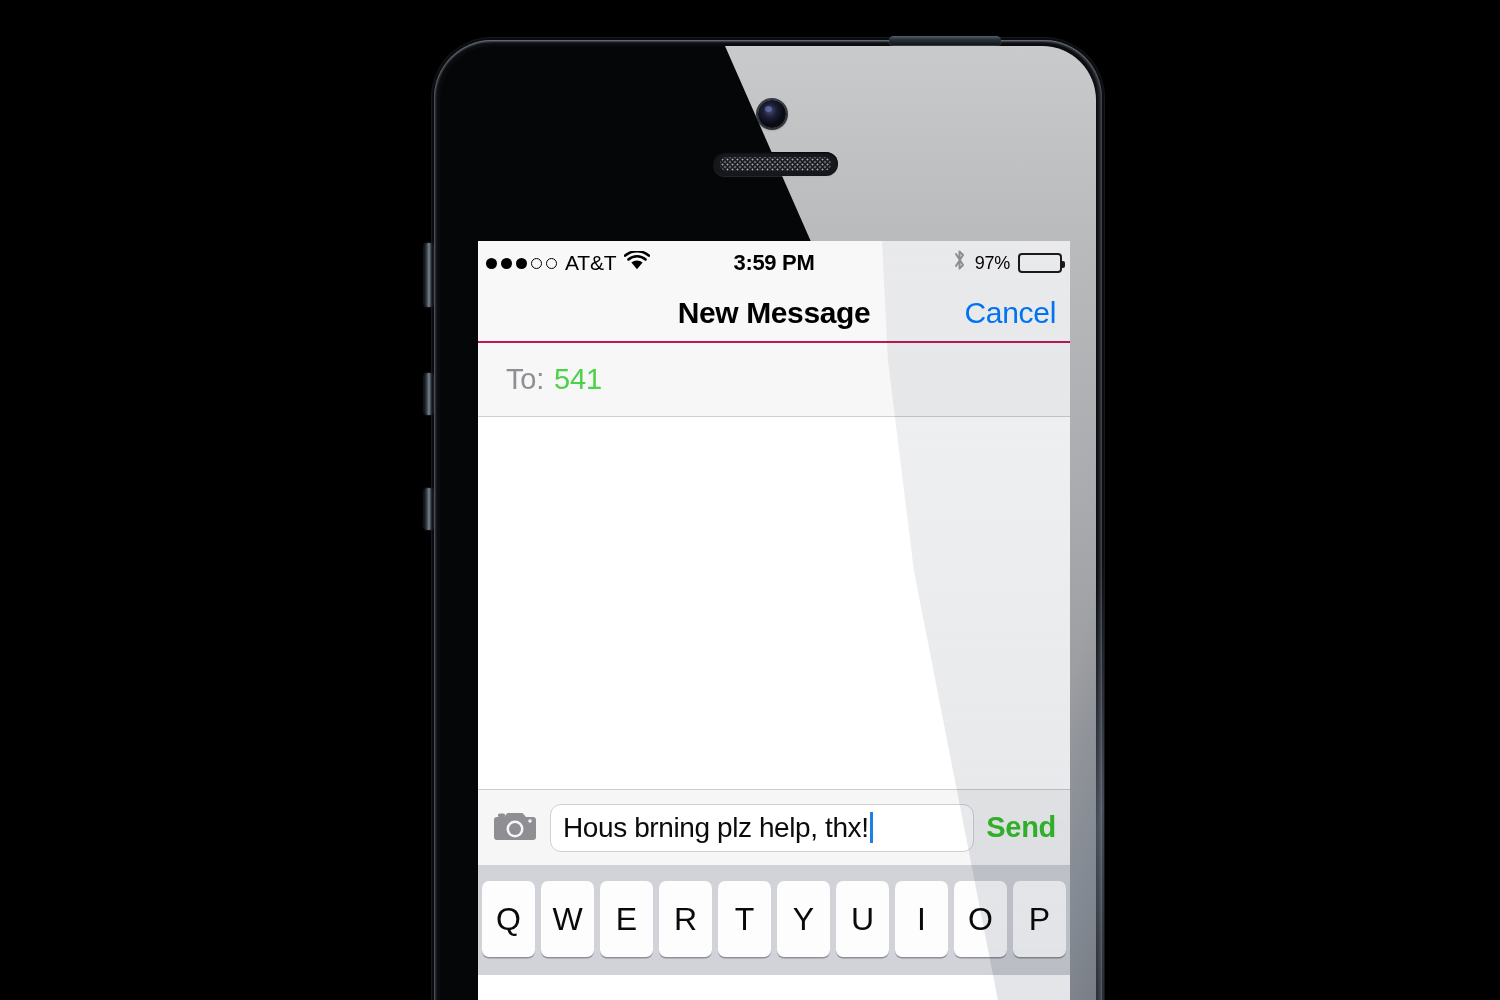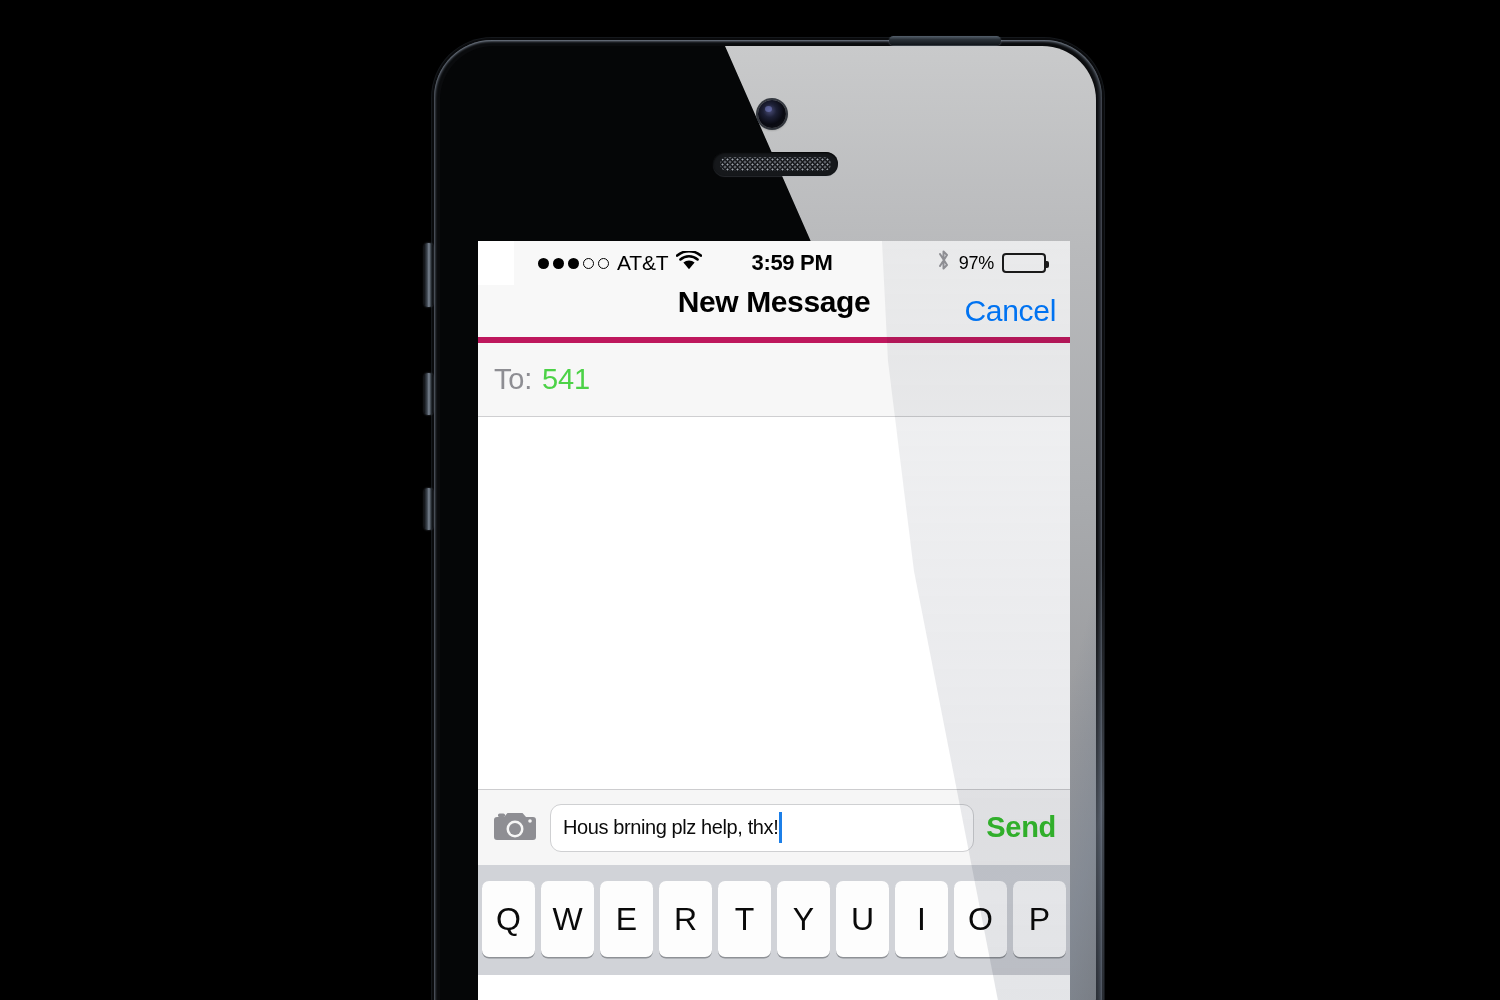--- a/index.html
+++ b/index.html
@@ -167,24 +167,23 @@
     overflow: hidden;
   }
 
   
   .status-bar {
     position: relative;
     height: 44px;
     background: #f8f8f8;
     display: flex;
     align-items: center;
-    padding: 0 24px;
+    padding: 0 8px;
     font-size: 22px;
     color: #000;
-    margin-left: 36px;
   }
   .sb-left { display: flex; align-items: center; gap: 8px; }
   .sb-center {
     position: absolute;
     left: 0; right: 0;
     text-align: center;
     font-weight: bold;
     font-size: 22px;
     letter-spacing: -0.3px;
   }
@@ -230,23 +229,23 @@
     height: 100%;
     background: #111;
     border-radius: 1px;
   }
 
   
   .nav-bar {
     position: relative;
     height: 58px;
     background: #f8f8f8;
-    border-bottom: 6px solid #be185d;
-    display: flex;
-    align-items: flex-start;
+    border-bottom: 2px solid #be185d;
+    display: flex;
+    align-items: center;
     justify-content: center;
   }
   .nav-title {
     font-size: 30px;
     font-weight: bold;
     color: #000;
     letter-spacing: -0.4px;
   }
   .nav-cancel {
     position: absolute;
@@ -258,21 +257,21 @@
     letter-spacing: -0.3px;
   }
 
   
   .to-row {
     height: 74px;
     background: #f7f7f7;
     border-bottom: 1px solid #cfcfd1;
     display: flex;
     align-items: center;
-    padding-left: 16px;
+    padding-left: 28px;
     gap: 10px;
   }
   .to-label { font-size: 29px; color: #8e8e93; letter-spacing:-0.2px; }
   .to-value { font-size: 29px; color: #4cd247; letter-spacing:-0.2px; }
 
   
   .convo {
     height: 372px;
     background: #ffffff;
   }
@@ -293,21 +292,21 @@
     height: 48px;
     background: #ffffff;
     border: 1.5px solid #cfd0d2;
     border-radius: 11px;
     display: flex;
     align-items: center;
     padding: 0 12px;
     overflow: hidden;
   }
   .msg-text {
-    font-size: 20px;
+    font-size: 28px;
     color: #0b0b0b;
     letter-spacing: -0.4px;
     white-space: nowrap;
   }
   .caret {
     width: 3px;
     height: 31px;
     background: #1c7fe8;
     margin-left: 1px;
     flex: 0 0 auto;

